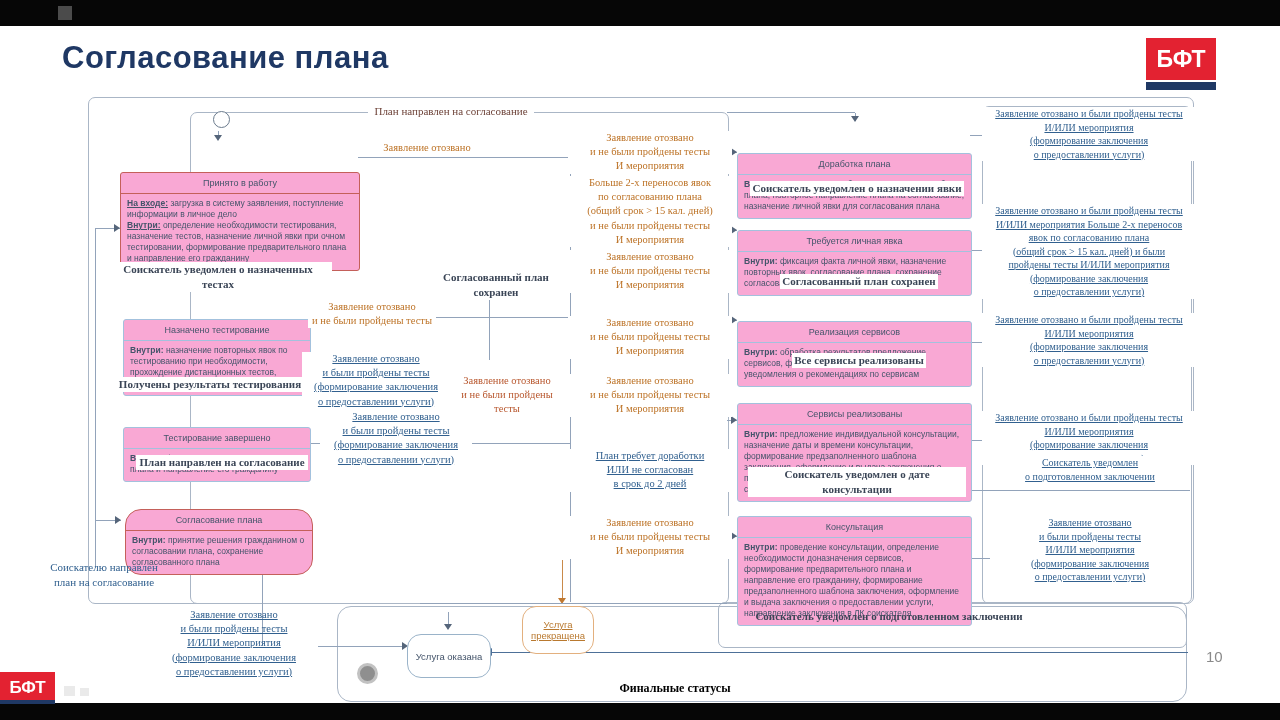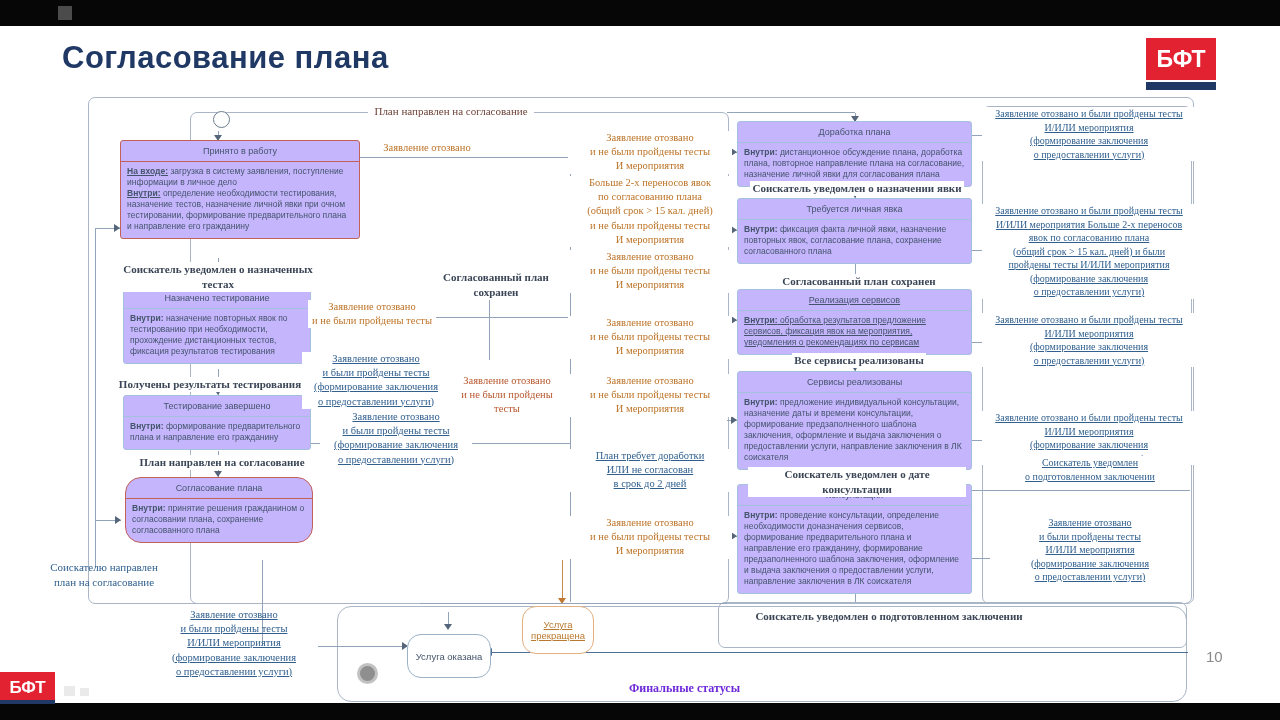--- a/index.html
+++ b/index.html
@@ -21,43 +21,43 @@
   .lh{position:absolute;height:0;border-top:1px solid #92a3ba;z-index:2;}
   .lv{position:absolute;width:0;border-left:1px solid #92a3ba;z-index:2;}
   .lh.steel{border-top-color:#4d7098;}
   .lv.or{border-left-color:#c98a4a;}
   .ar{position:absolute;width:0;height:0;z-index:2;}
   .ar-d{border-left:4px solid transparent;border-right:4px solid transparent;border-top:6px solid #55657a;}
   .ar-r{border-top:4px solid transparent;border-bottom:4px solid transparent;border-left:6px solid #55657a;}
   .ar-l{border-top:4px solid transparent;border-bottom:4px solid transparent;border-right:6px solid #4d7098;}
   .ar-d.or{border-top-color:#c07830;}
   
-  .node{position:absolute;background:#c4b5fd;border:1px solid #a3c1dd;border-radius:3px;z-index:3;
-        color:#44546a;}
+  .node{position:absolute;background:#f9a8d4;border:1px solid #a3c1dd;border-radius:3px;z-index:3;
+        color:#44546a;margin-top:32px;}
   .node.red{border-color:#c4605a;border-width:1.5px;}
   .node.round{border-radius:16px;}
   .node-h{font-size:9px;text-align:center;padding:5px 4px;border-bottom:1px solid inherit;}
   .node .node-h{border-bottom:1px solid #a3c1dd;}
   .node.red .node-h{border-bottom-color:#c4605a;}
   .node-b{font-size:8.5px;line-height:1.3;padding:4px 6px 6px 6px;}
   .node-b b{font-weight:bold;}
   .node-b b.u{text-decoration:underline;}
   .pill{position:absolute;background:#fff;z-index:3;display:flex;align-items:center;justify-content:center;
         text-align:center;color:#44546a;font-size:9.5px;border:1px solid #9ab3c9;border-radius:14px;}
   .pill.or{border-color:#e3b07e;color:#b9792f;text-decoration:underline;}
   
   .lbl{position:absolute;z-index:4;background:#fff;white-space:pre-line;text-align:center;
        font-family:"Liberation Serif",serif;line-height:1.35;padding:0 2px;}
   .mil{color:#3a4556;font-weight:bold;font-size:11px;}
   .cond-o{color:#bd7327;font-size:10.5px;}
   .cond-r{color:#b8572e;font-size:10.5px;}
   .cond-b{color:#31608f;font-size:10.5px;text-decoration:underline;}
   .cond-b.sm{font-size:10px;}
   .blue{color:#31608f;}
-  .navy{color:#6d28d9;text-align:right;}
+  .navy{color:#000000;}
   .maroon{color:#6e4339;font-weight:normal;}
   
   .circ-start{position:absolute;width:15px;height:15px;border:1.5px solid #6b7b8d;border-radius:50%;
               background:#fff;z-index:3;}
   .circ-end{position:absolute;width:15px;height:15px;border:3px solid #c2c2c2;border-radius:50%;
             background:#8f8f8f;z-index:3;}
   #pagenum{position:absolute;left:1206px;top:648px;color:#8a8a8a;font-size:15px;z-index:4;}
   .wm{position:absolute;background:#d9d9d9;opacity:.55;z-index:4;}
 </style>
 </head>
@@ -181,21 +181,21 @@
   </div>
 
   <div class="node" style="left:737px;top:121px;width:233px;">
     <div class="node-h">Доработка плана</div>
     <div class="node-b"><b>Внутри:</b><span> дистанционное обсуждение плана, доработка плана, повторное направление плана на согласование, назначение личной явки для согласования плана</span></div>
   </div>
   <div class="node" style="left:737px;top:198px;width:233px;">
     <div class="node-h">Требуется личная явка</div>
     <div class="node-b"><b>Внутри:</b><span> фиксация факта личной явки, назначение повторных явок, согласование плана, сохранение согласованного плана</span></div>
   </div>
-  <div class="node" style="left:737px;top:289px;width:233px;text-decoration:underline;">
+  <div class="node" style="left:737px;top:289px;width:233px;">
     <div class="node-h">Реализация сервисов</div>
     <div class="node-b"><b>Внутри:</b><span> обработка результатов предложение сервисов, фиксация явок на мероприятия, уведомления о рекомендациях по сервисам</span></div>
   </div>
   <div class="node" style="left:737px;top:371px;width:233px;">
     <div class="node-h">Сервисы реализованы</div>
     <div class="node-b"><b>Внутри:</b><span> предложение индивидуальной консультации, назначение даты и времени консультации, формирование предзаполненного шаблона заключения, оформление и выдача заключения о предоставлении услуги, направление заключения в ЛК соискателя</span></div>
   </div>
   <div class="node" style="left:737px;top:484px;width:233px;">
     <div class="node-h">Консультация</div>
     <div class="node-b"><b>Внутри:</b><span> проведение консультации, определение необходимости доназначения сервисов, формирование предварительного плана и направление его гражданину, формирование предзаполненного шаблона заключения, оформление и выдача заключения о предоставлении услуги, направление заключения в ЛК соискателя</span></div>

